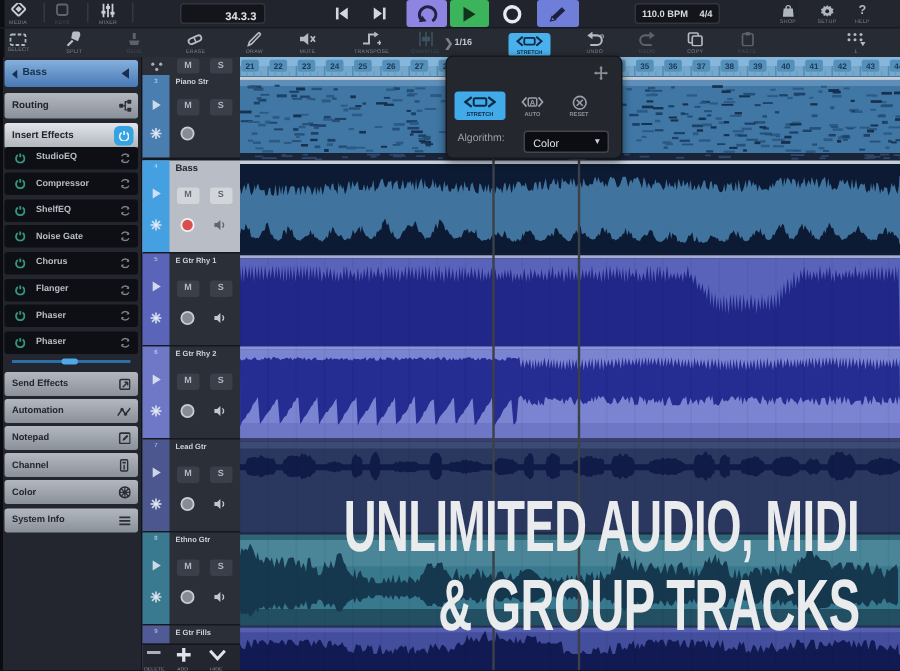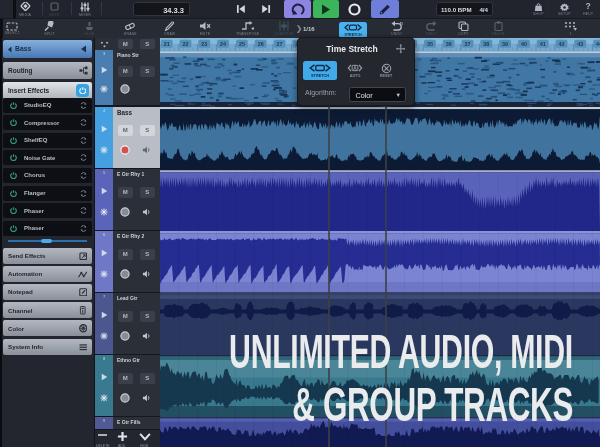--- a/index.html
+++ b/index.html
@@ -2,21 +2,21 @@
 <html><head>
 <meta charset="utf-8">
 <style>
   * { margin:0; padding:0; box-sizing:border-box; }
   html,body { width:600px; height:447px; overflow:hidden; background:#000; }
   body { font-family:"Liberation Sans", sans-serif; position:relative; }
   #app { position:absolute; left:0; top:0; width:600px; height:447px; background:#23262e; }
   .abs { position:absolute; }
 
   
-  #row1 { position:absolute; left:13px; top:0; width:532px; height:18px; background:#21242c; }
+  #row1 { position:absolute; left:0; top:0; width:532px; height:18px; background:#21242c; }
   #row2 { position:absolute; left:0; top:18px; width:600px; height:20px; background:#272b34; border-top:1px solid #171a20; }
   .tbico { position:absolute; display:flex; flex-direction:column; align-items:center; }
   .tblab { font-size:3.5px; color:#7b818b; letter-spacing:0.2px; margin-top:0.5px; }
   .dim { opacity:0.38; }
   .vsep { position:absolute; top:2px; width:1px; height:13px; background:#343842; }
 
   
   #insp { position:absolute; left:0; top:38px; width:95px; height:409px; background:#23262e; border-right:1px solid #11141a; }
   #insp .edge { position:absolute; left:0; top:0; width:2px; height:409px; background:#0a0c10; }
   .irow { position:absolute; left:3px; width:89px; height:17px; border-radius:2px; font-weight:bold; }
@@ -1289,21 +1289,20 @@
  <svg class="abs" style="left:44px; top:2.5px;" width="12" height="8" viewBox="0 0 13 9">
           <path d="M1 1 L6.5 7 L12 1" fill="none" stroke="#dfe3ea" stroke-width="2.2"></path>
         </svg>
  <div class="abs" style="left:1px; top:13.5px; font-size:3.5px; color:#8a909a;">DELETE</div>
  <div class="abs" style="left:23px; top:13.5px; font-size:3.5px; color:#8a909a;">ADD</div>
  <div class="abs" style="left:45px; top:13.5px; font-size:3.5px; color:#8a909a;">HIDE</div>
 </div>
   </div>
 
   <div id="pop">
-    <div class="abs" style="left:0; width:108px; top:6px; text-align:center; font-size:8.5px; font-weight:bold; color:#e8eaee;">Time Stretch</div>
     <svg class="abs" style="right:9px; top:6px;" width="9.5" height="9.5" viewBox="0 0 11 11">
         <g stroke="#878d97" stroke-width="1.4">
           <line x1="5.5" y1="0.5" x2="5.5" y2="10.5"></line>
           <line x1="0.5" y1="5.5" x2="10.5" y2="5.5"></line>
         </g>
         <g fill="#878d97">
           <path d="M5.5 0 L7 2 H4 Z"></path>
           <path d="M5.5 11 L7 9 H4 Z"></path>
           <path d="M0 5.5 L2 4 V7 Z"></path>
           <path d="M11 5.5 L9 4 V7 Z"></path>

